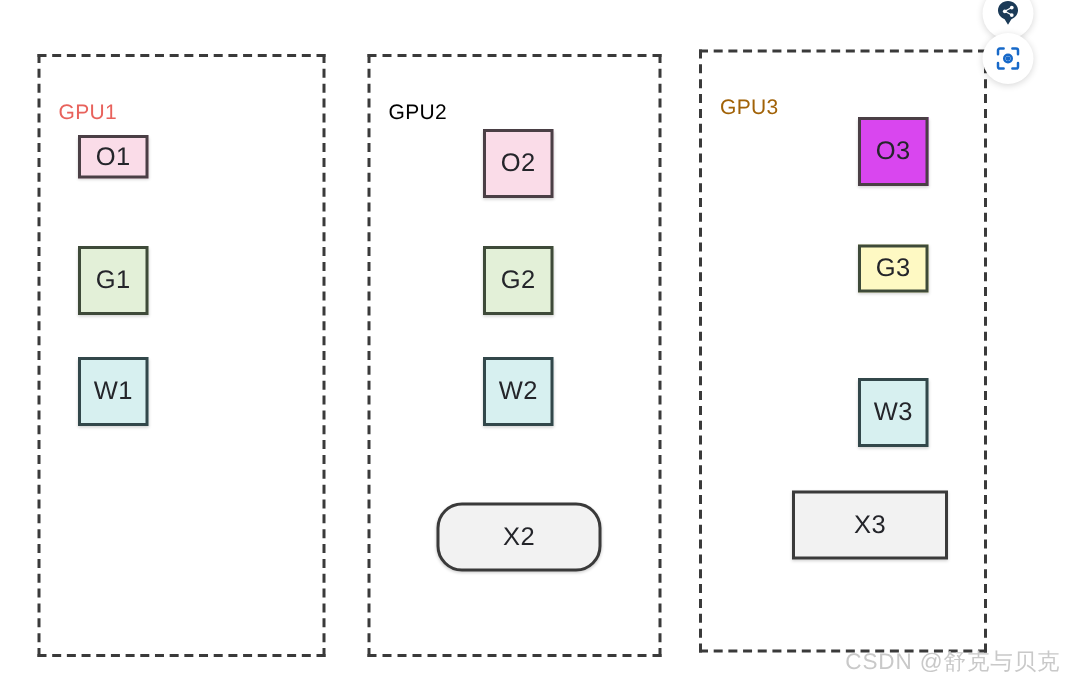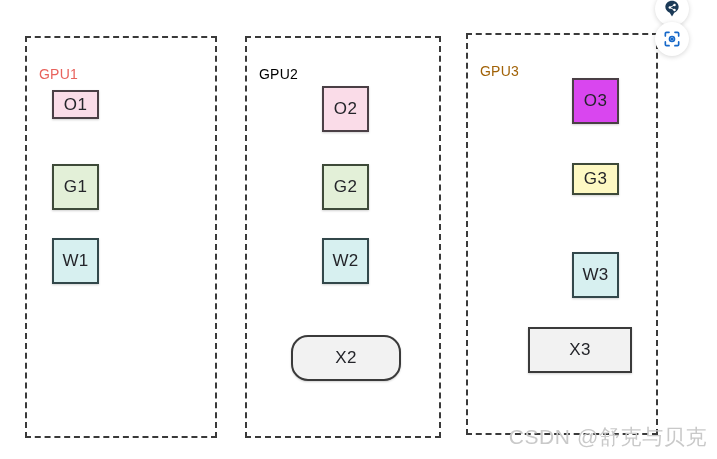--- a/index.html
+++ b/index.html
@@ -71,21 +71,21 @@
     cursor: pointer;
   }
   .fab svg { display: block; }
 
   
   .watermark {
     position: absolute;
     right: 10px;
     bottom: 8px;
     color: #c9c9c9;
-    font-size: 21px;
+    font-size: 15px;
     letter-spacing: 0.6px;
     white-space: nowrap;
     user-select: none;
   }
 </style>
 </head>
 <body>
 
 <div id="canvas">
     <div class="gpu-group" style="left: 25px; top: 36px; width: 192px; height: 402px; border-color: rgb(58, 58, 58);">

